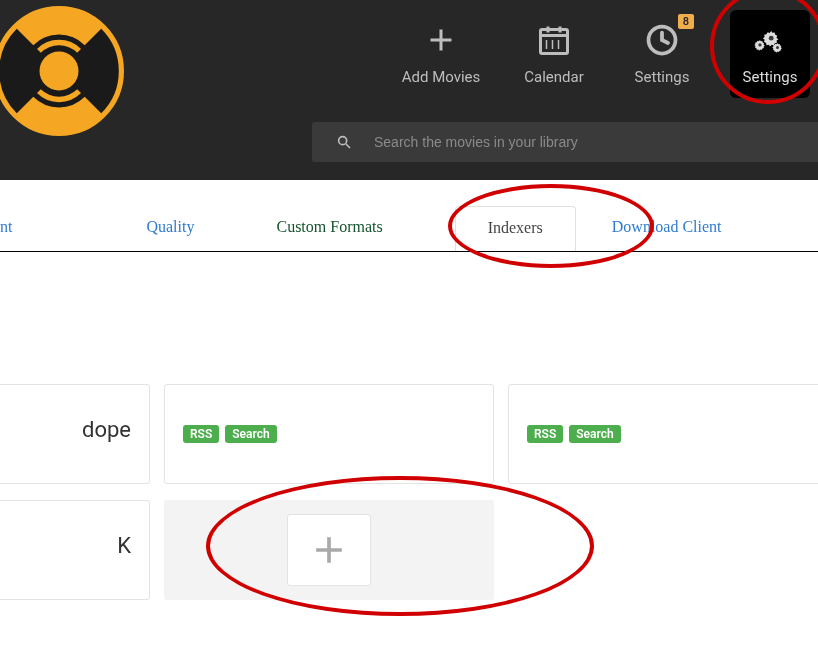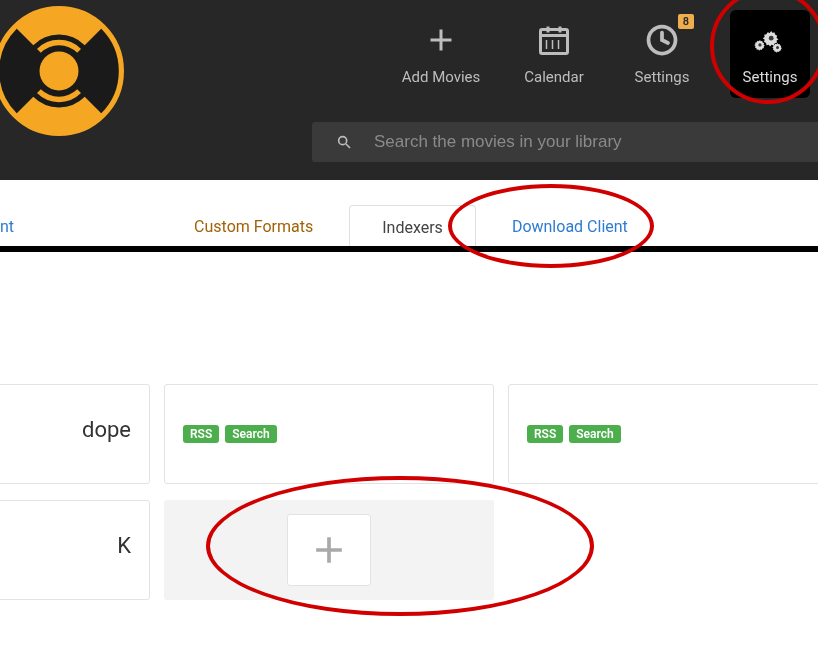--- a/index.html
+++ b/index.html
@@ -72,58 +72,60 @@
     gap: 22px;
     border-top-left-radius: 3px;
     border-bottom-left-radius: 3px;
   }
   .searchbar .s-ico svg { width:16px; height:16px; fill:#ddd; display:block;}
   .searchbar input {
     background: transparent;
     border: none;
     outline: none;
     color: #ddd;
-    font-size: 17px;
+    font-size: 14px;
     width: 100%;
   }
   .searchbar input::placeholder { color: #8a8a8a; }
 
   
   .subtabs-wrap {
-    border-bottom: 6px solid #000000;
+    border-bottom: 1px solid #000000;
     height: 72px;
     width: 100%;
     position: relative;
     overflow: hidden;
+    font-family: Liberation Serif, serif;
   }
   .subtabs {
     position: absolute;
     left: -18px;
     top: 20px;
     display: flex;
     align-items: flex-end;
     height: 52px;
   }
   .subtab {
     font-size: 16px;
     color: #2e7cd1;
     padding: 12px 18px 16px;
     white-space: nowrap;
     cursor: pointer;
   }
-  .subtab.beta { color: #a16207; }
+  .subtab.beta { color: #14532d; }
   .subtab.active {
     color: #444;
     border: 1px solid #e0e0e0;
     border-bottom: 1px solid #fff;
     border-top-left-radius: 4px;
     border-top-right-radius: 4px;
     padding: 12px 32px 15px;
     position: relative;
     top: 1px;
+    margin-left: 36px;
   }
   .gap1 { width: 50px; }
   .gap2 { width: 48px; }
   .gap3 { width: 46px; }
   .gap4 { width: 18px; }
   .gap5 { width: 18px; }
 
   
   .cards {
     position: absolute;
@@ -250,20 +252,21 @@
     </span>
     <input type="text" placeholder="Search the movies in your library" style="">
   </div>
 </div>
 
 <div class="subtabs-wrap">
   <div class="subtabs">
     <span class="subtab">nt</span>
     <span class="gap1"></span>
     <span class="gap2"></span>
+    <span class="subtab">Quality</span>
     <span class="gap3"></span>
     <span class="subtab beta">Custom Formats</span>
     <span class="gap4"></span>
     <span class="subtab active">Indexers</span>
     <span class="gap5"></span>
     <span class="subtab">Download Client</span>
   </div>
 </div>
 
 <div class="cards">

